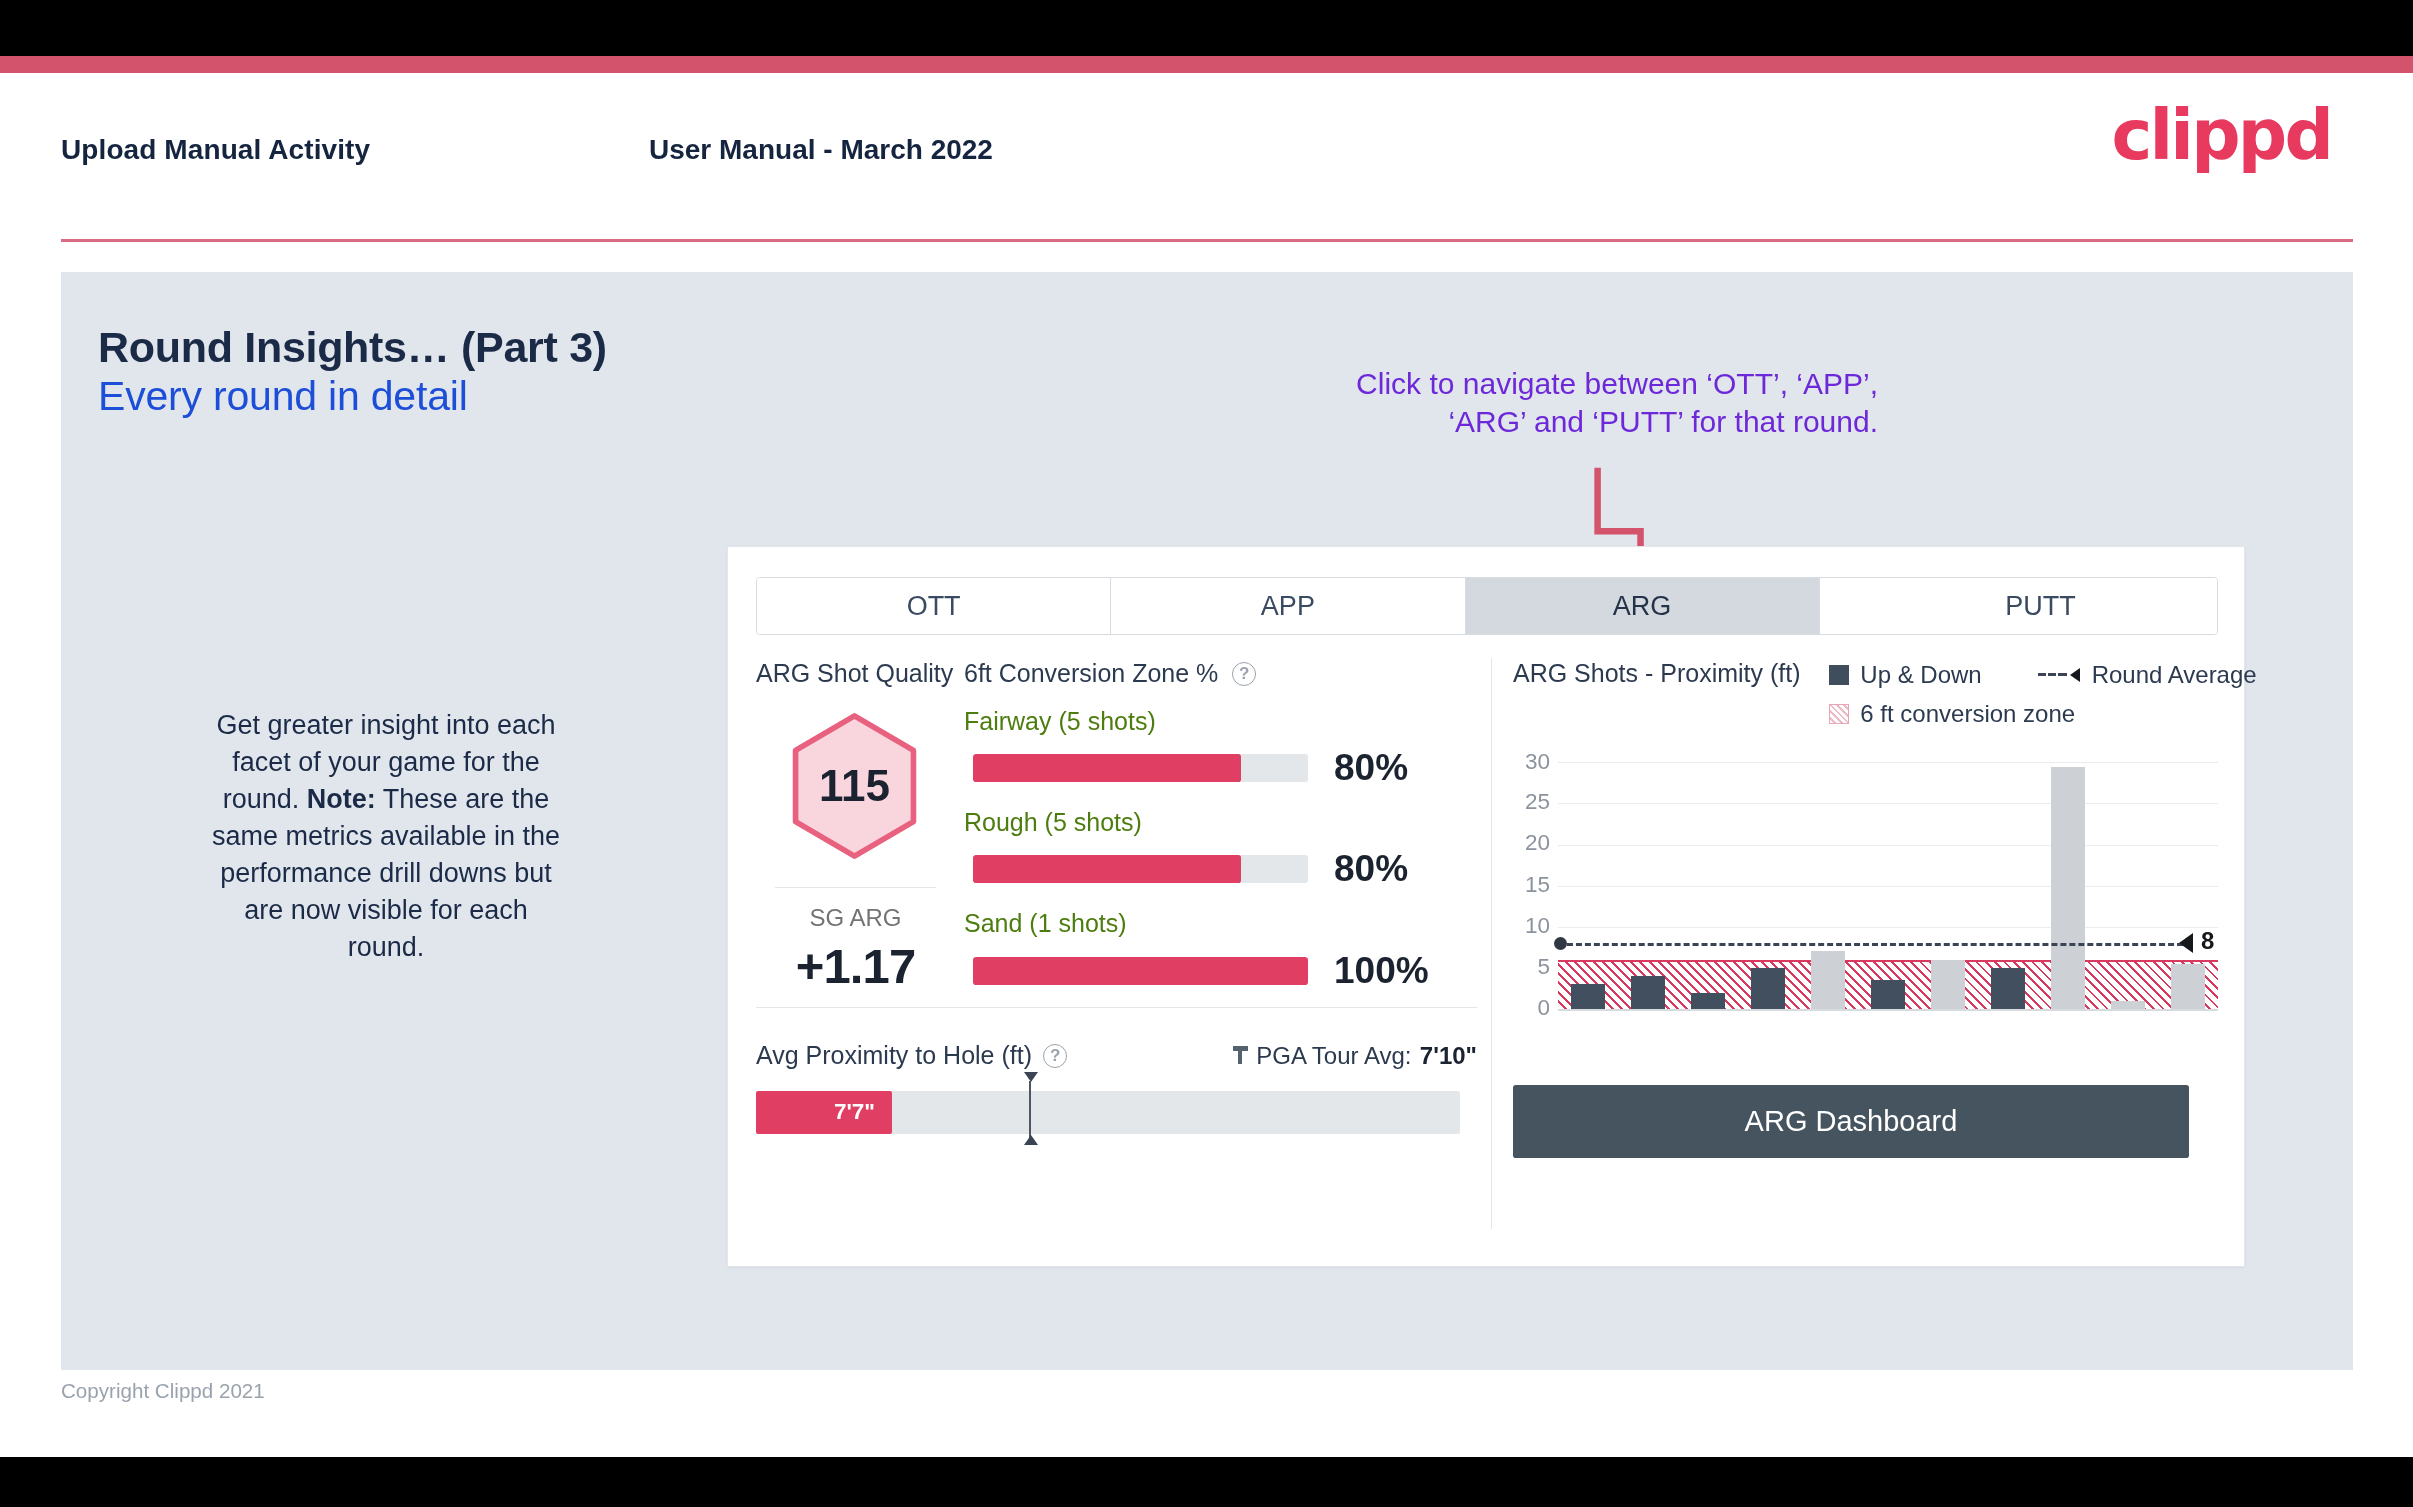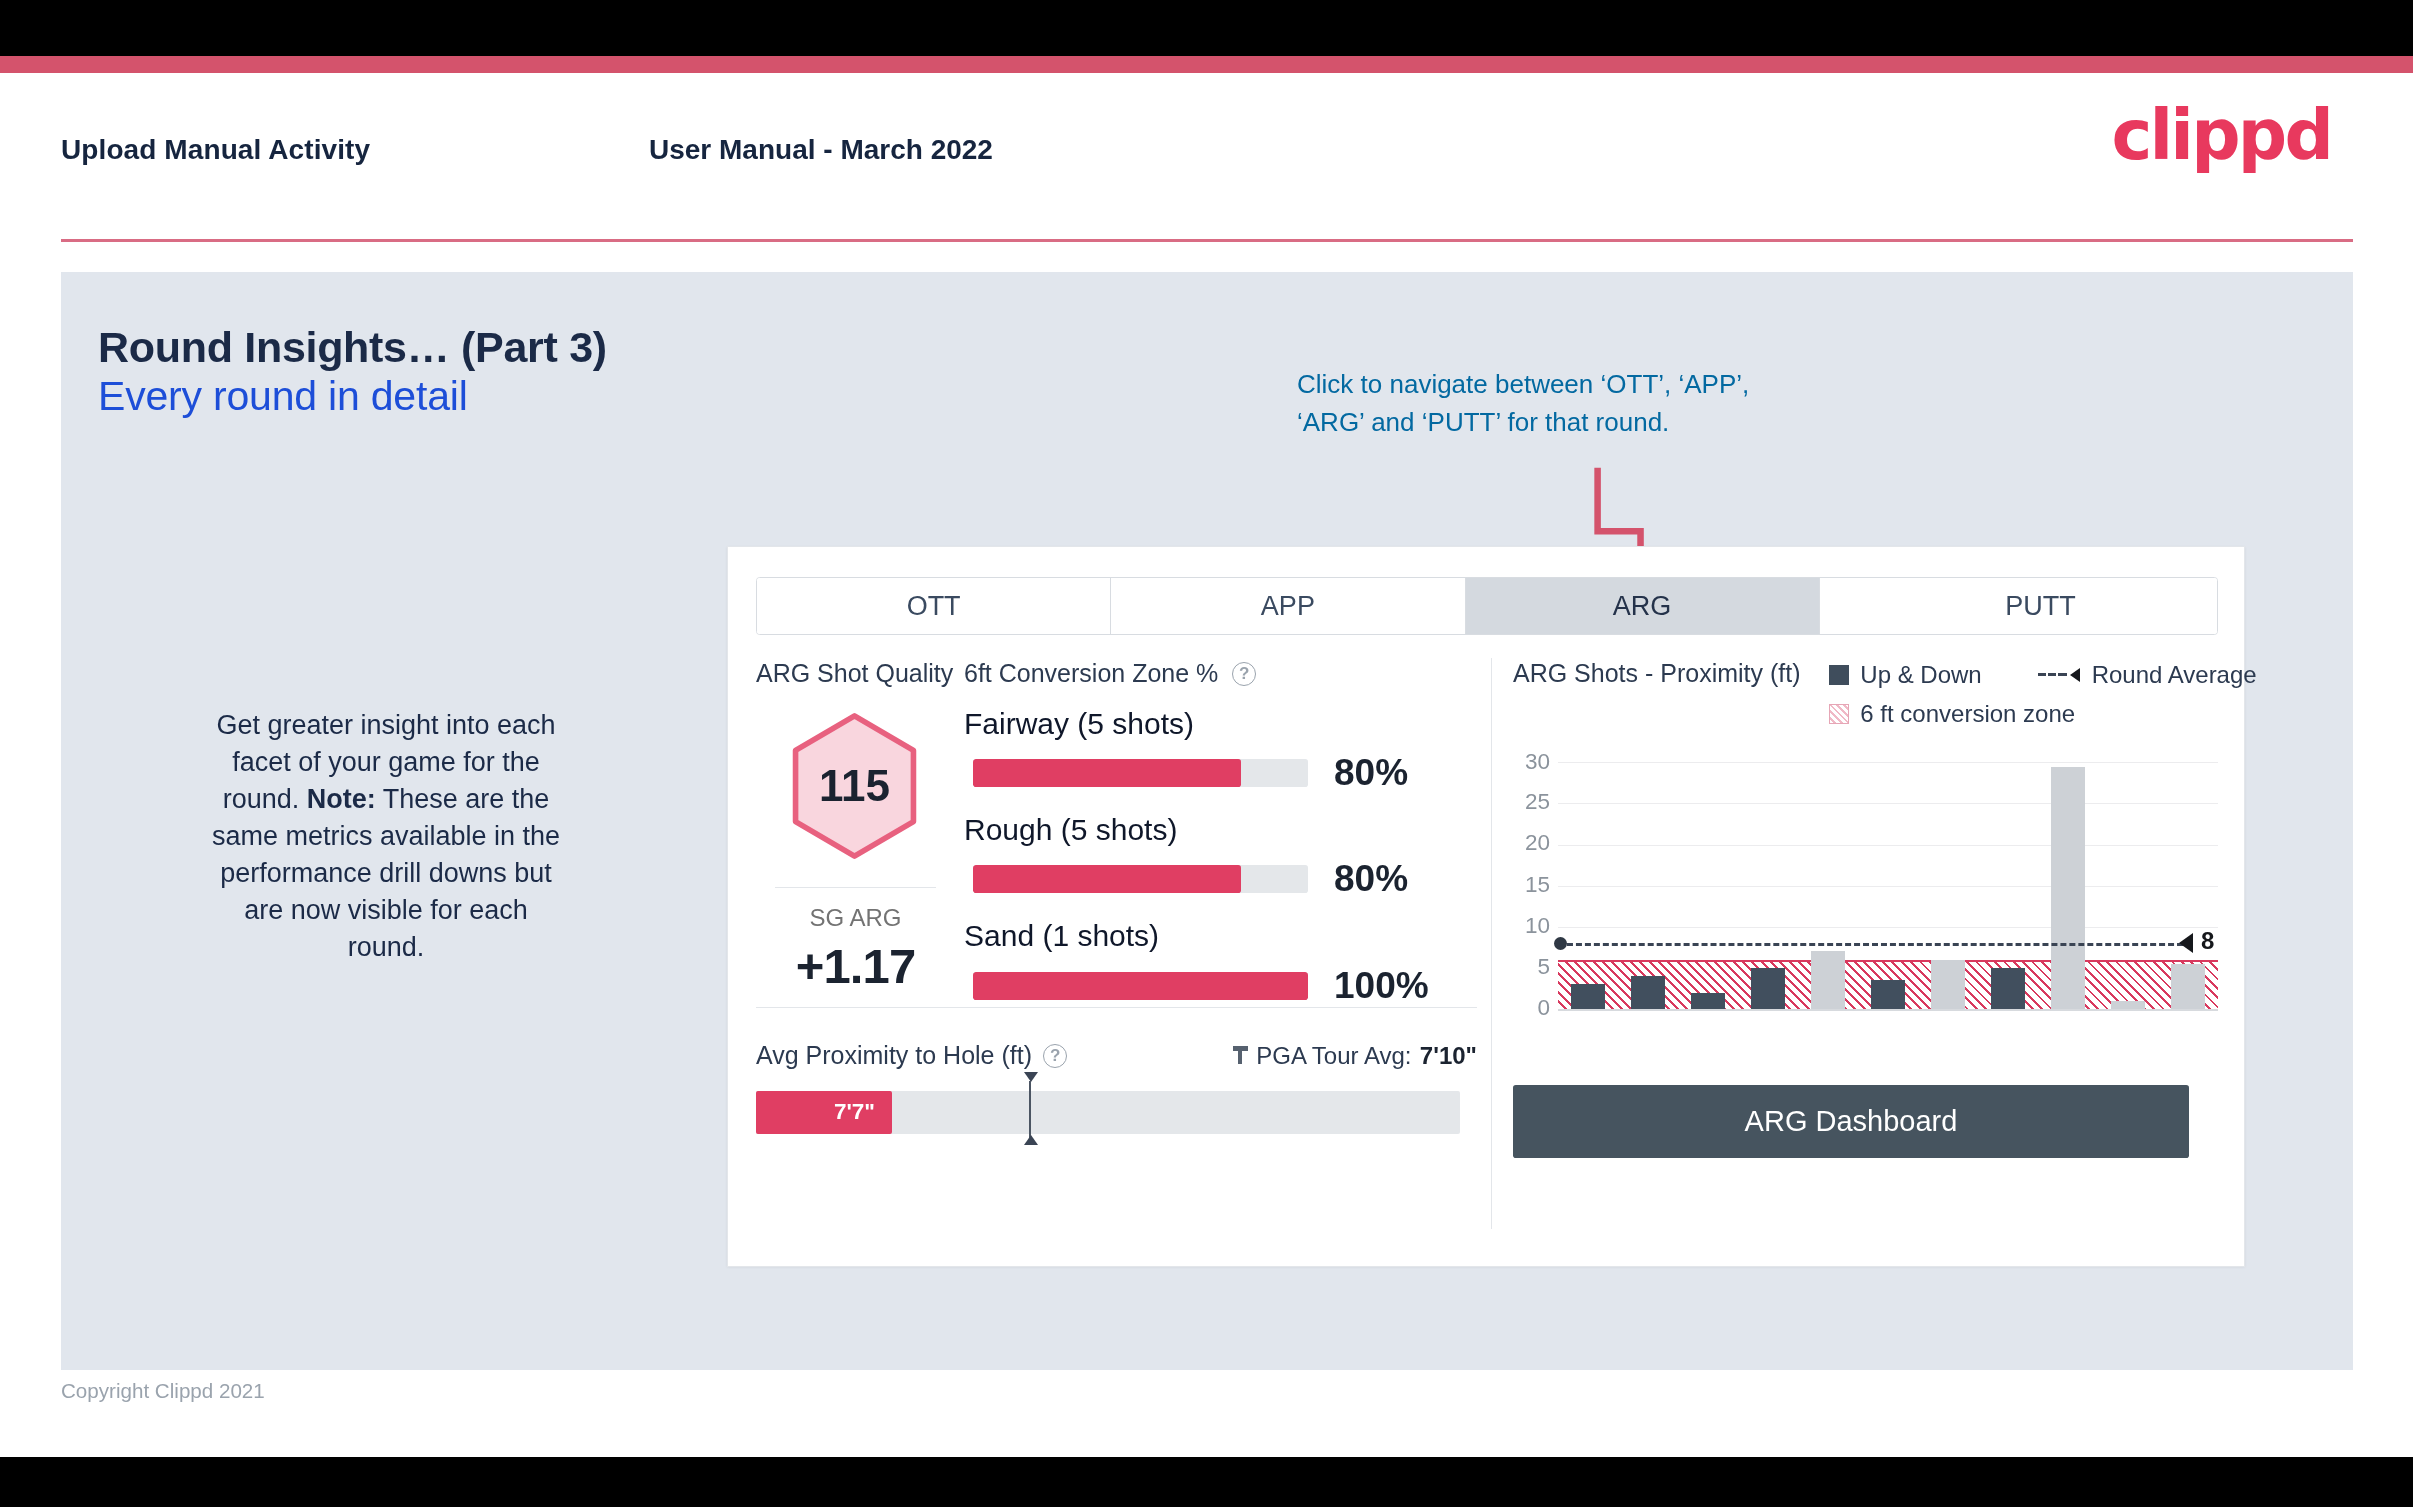--- a/index.html
+++ b/index.html
@@ -20,22 +20,22 @@
   .hdr-left  { position:absolute; left:61px; top:61px; font-size:28px; color:#16253f; font-weight:600; letter-spacing:0.1px;}
   .hdr-mid   { position:absolute; left:649px; top:61px; font-size:28px; color:#16253f; font-weight:600; }
   .logo { position:absolute; right:82px; top:28px; font-size:69px; line-height:69px; font-weight:700; color:#e8395e;
           letter-spacing:-2.8px; font-family:"DejaVu Sans", sans-serif; }
   .hdr-rule { position:absolute; top:239px; left:61px; width:2292px; height:2.8px; background:#d96c84; }
   .panel-wide { position:absolute; top:272px; left:61px; width:2292px; height:1098px; background:#e1e6ed; }
 
   .title-main { position:absolute; left:98px; top:323px; font-size:43px; font-weight:700; color:#1b2a47; letter-spacing:-0.3px;}
   .title-sub  { position:absolute; left:98px; top:373px; font-size:41px; font-weight:400; color:#1d4ed8; letter-spacing:-0.2px;}
 
-  .callout { position:absolute; left:1297px; top:365px; width:581px; text-align:left;
-             font-size:26px; line-height:38px; color:#0369a1; }
+  .callout { position:absolute; left:1297px; top:365px; width:581px; text-align:right;
+             font-size:30px; line-height:38px; color:#6d28d9; }
 
   .leftnote { position:absolute; left:208px; top:707px; width:356px; text-align:center;
               font-size:27px; line-height:37px; color:#1b2a47; }
   .leftnote b { font-weight:700; }
 
   
   .arrow-svg { position:absolute; left:1592px; top:464px; width:112px; height:112px; }
 
   
   .card { position:absolute; left:727px; top:546px; width:1518px; height:721px;
@@ -65,21 +65,21 @@
   .sglabel { position:absolute; left:19px; top:245px; width:161px; text-align:center; font-size:24px; color:#737373; }
   .sgval   { position:absolute; left:19px; top:279px; width:161px; text-align:center;
              font-size:49px; font-weight:700; color:#1b2330; letter-spacing:-0.9px; }
 
   .convzone { position:absolute; left:208px; top:0; width:513px; }
   .conv-head { font-size:25px; color:#2c3a50; display:flex; align-items:center; gap:14px; }
   .qmark { display:inline-flex; width:24px; height:24px; border:1.9px solid #9aa3ad; border-radius:50%;
            color:#9aa3ad; font-size:17px; align-items:center; justify-content:center; font-weight:600; }
 
   .conv-item { margin-top:19px; }
-  .conv-name { font-size:30px; color:#0f172a; margin-bottom:11.2px; }
+  .conv-name { font-size:25px; color:#4d7c0f; margin-bottom:11.2px; }
   .conv-row  { display:flex; align-items:center; gap:26px;margin-left:9px; }
   .track { position:relative; width:335px; height:28px; background:#e4e7ea; border-radius:2.8px; overflow:hidden; }
   .fill  { position:absolute; left:0; top:0; height:100%; background:#e03e63; border-radius:2.8px; }
   .pct   { font-size:37px; font-weight:700; color:#1b2330; }
 
   .hdiv { position:absolute; left:0; top:348px; width:721px; height:0.9px; background:#e3e6ea; }
 
   .prox { position:absolute; left:0; top:382px; width:721px; }
   .prox-head { display:flex; align-items:center; justify-content:space-between; }
   .prox-left { display:flex; align-items:center; gap:11.2px; font-size:25px; color:#2c3a50; }

